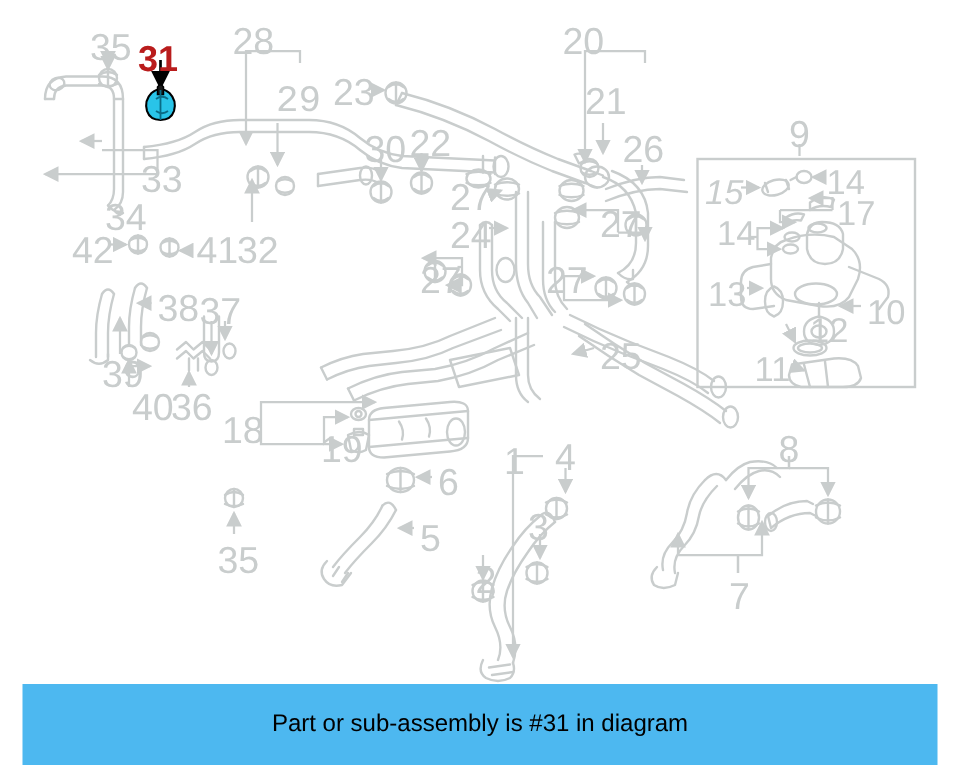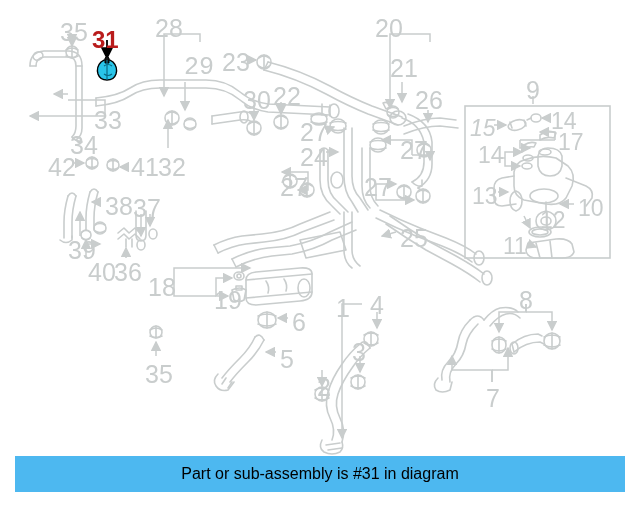--- a/index.html
+++ b/index.html
@@ -46,21 +46,21 @@
     font-weight: bold;
     font-size: 24px;
   }
 
   
   #notice-banner {
     position: absolute;
     left: 15px;
     top: 456px;
     width: 610px;
-    height: 36px;
+    height: 54px;
     background: #4db8f0;
     display: flex;
     flex-direction: column;
     align-items: center;
     justify-content: center;
     box-sizing: border-box;
   }
   #notice-banner .line {
     color: #000000;
     font-family: "Liberation Sans", sans-serif;

